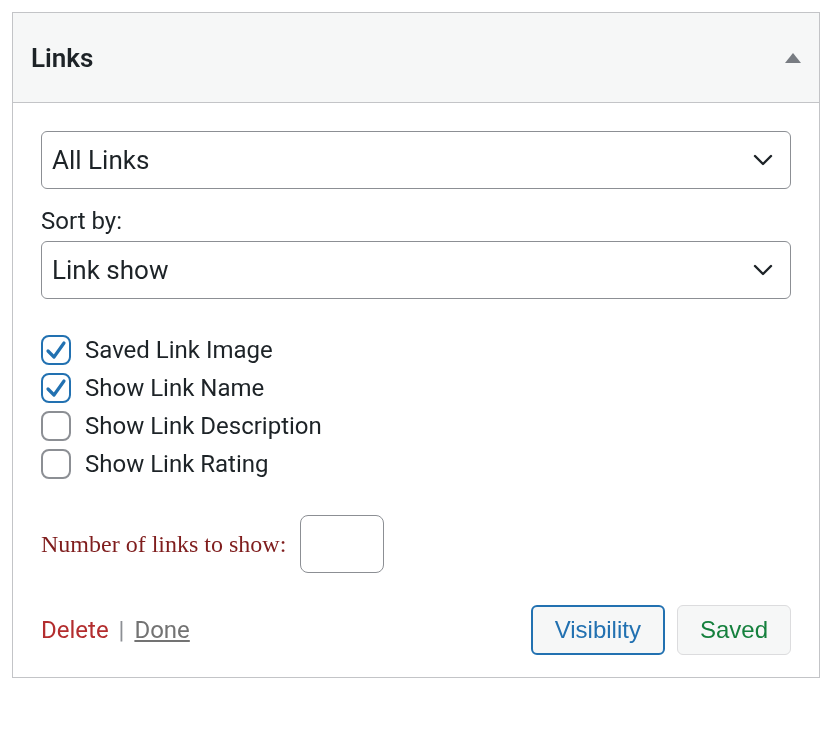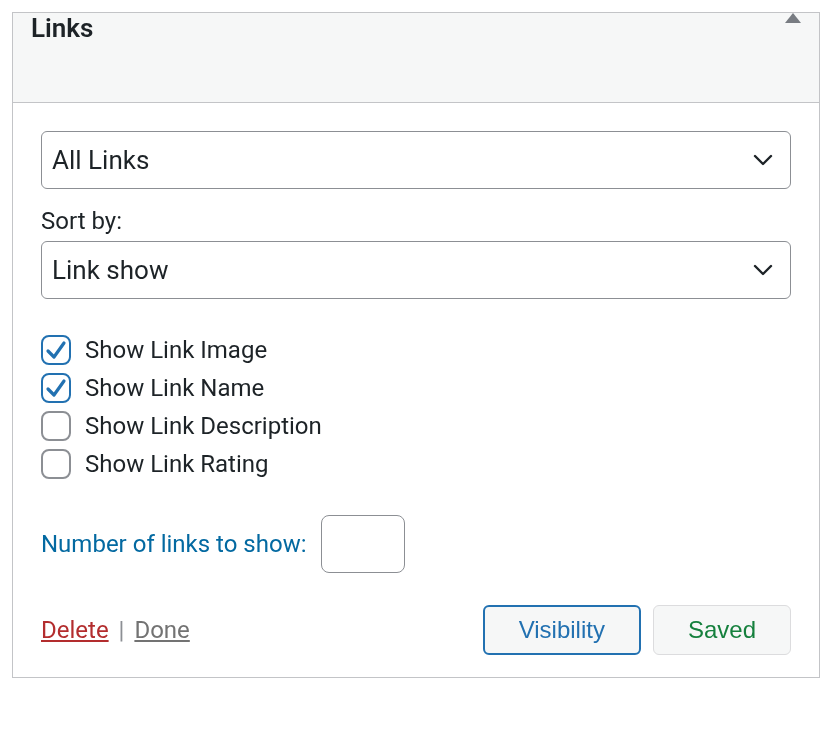--- a/index.html
+++ b/index.html
@@ -14,21 +14,21 @@
       border: 1px solid #c3c4c7;
       width: 808px;
       background: #fff;
     }
     .widget-header {
       background: #f6f7f7;
       border-bottom: 1px solid #c3c4c7;
       padding: 0 18px;
       height: 90px;
       display: flex;
-      align-items: flex-start;
+      align-items: center;
       justify-content: space-between;
       cursor: pointer;
     }
     .widget-title {
       font-size: 26px;
       font-weight: 600;
       color: #1d2327;
     }
     .collapse-icon {
       width: 0;
@@ -105,60 +105,60 @@
       color: #1d2327;
     }
     .number-row {
       display: flex;
       align-items: center;
       gap: 14px;
       margin-bottom: 32px;
     }
     .number-label {
       font-size: 24px;
-      color: #0369a1;
+      color: #7f1d1d;
+      font-family: Liberation Serif, serif;
     }
     .number-input {
       width: 84px;
       height: 58px;
       border: 1px solid #8c8f94;
       border-radius: 8px;
       background: #fff;
       font-size: 22px;
       padding: 0 10px;
     }
     .footer {
       display: flex;
       align-items: center;
       justify-content: space-between;
     }
     .footer-links {
       font-size: 24px;
     }
     .link-delete {
       color: #b32d2e;
-      text-decoration: underline;
       cursor: pointer;
     }
     .sep {
       color: #8c8f94;
       margin: 0 4px;
     }
     .link-done {
       color: #737373;
       text-decoration: underline;
       cursor: pointer;
     }
     .footer-buttons {
       display: flex;
       gap: 12px;
     }
     .btn {
       height: 50px;
-      padding: 0 34px;
+      padding: 0 22px;
       border-radius: 6px;
       font-size: 24px;
       cursor: pointer;
       display: inline-flex;
       align-items: center;
     }
     .btn-visibility {
       background: #f6f7f7;
       border: 2px solid #2271b1;
       color: #2271b1;
@@ -204,21 +204,21 @@
       </span>
     </div>
 
     <div class="checkbox-group">
       <div class="checkbox-row">
         <span class="checkbox checked">
           <svg class="checkmark" width="22" height="22" viewBox="0 0 22 22">
               <path d="M3 12 L9 18 L19 4" stroke="#2271b1" stroke-width="3.2" fill="none" stroke-linecap="round" stroke-linejoin="round"></path>
             </svg>
         </span>
-        <span class="checkbox-label">Show Link Image</span>
+        <span class="checkbox-label">Saved Link Image</span>
       </div>
       <div class="checkbox-row">
         <span class="checkbox checked">
           <svg class="checkmark" width="22" height="22" viewBox="0 0 22 22">
               <path d="M3 12 L9 18 L19 4" stroke="#2271b1" stroke-width="3.2" fill="none" stroke-linecap="round" stroke-linejoin="round"></path>
             </svg>
         </span>
         <span class="checkbox-label">Show Link Name</span>
       </div>
       <div class="checkbox-row">

